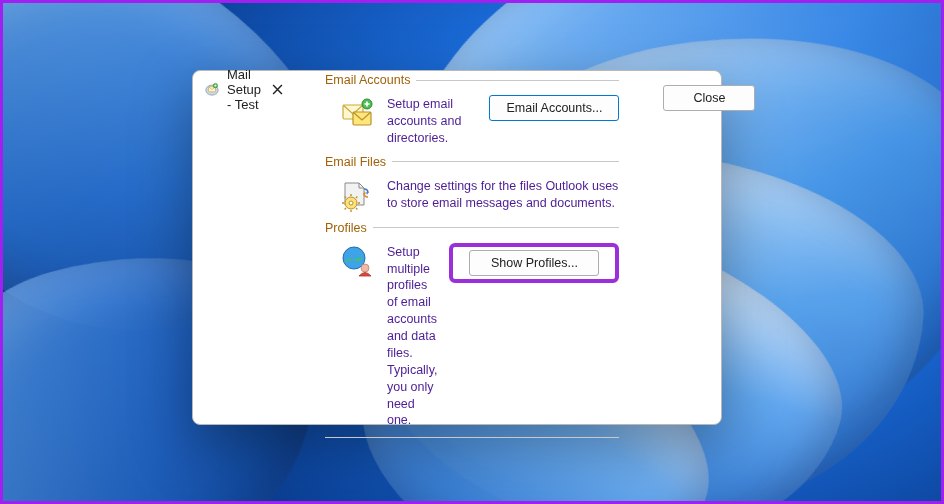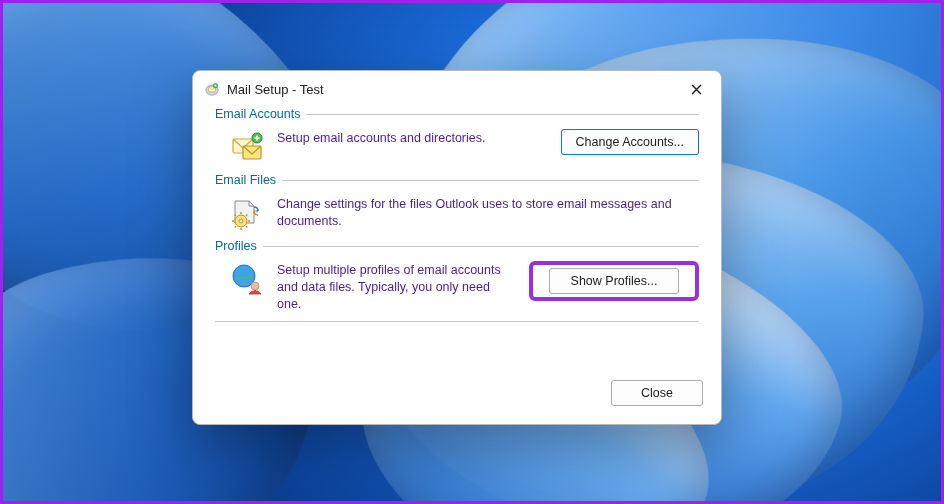--- a/index.html
+++ b/index.html
@@ -53,21 +53,20 @@
       position: absolute;
       left: 189px;
       top: 67px;
       width: 530px;
       height: 355px;
       background: #ffffff;
       border: 1px solid #b8b8b8;
       border-radius: 8px;
       box-shadow: 0 20px 60px rgba(0,0,0,0.35);
       display: flex;
-      flex-direction: column;
     }
     .titlebar {
       display: flex;
       align-items: center;
       padding: 6px 8px 4px 10px;
       height: 34px;
     }
     .title-icon { width: 18px; height: 18px; margin-right: 6px; flex-shrink: 0; }
     .title-text { flex: 1; font-size: 13px; color: #222; }
     .close-btn {
@@ -79,21 +78,21 @@
     .close-btn svg { width: 11px; height: 11px; }
 
     .content {
       flex: 1;
       padding: 2px 22px 0 22px;
     }
     .section { margin-bottom: 8px; }
     .legend {
       display: flex; align-items: center; gap: 6px;
       font-size: 12.5px;
-      color: #0369a1;
+      color: #a16207;
       margin-bottom: 8px;
     }
     .legend .line { flex: 1; height: 1px; background: #c8c8c8; }
     .row {
       display: flex;
       align-items: flex-start;
       gap: 12px;
       padding-left: 14px;
     }
     .row-icon { width: 36px; height: 36px; flex-shrink: 0; }
@@ -169,21 +168,21 @@
           <svg viewBox="0 0 36 36">
             <rect x="4" y="10" width="20" height="14" rx="1.5" fill="#fff7d0" stroke="#c9a93a" stroke-width="1.2"></rect>
             <path d="M4 10 L14 19 L24 10" fill="none" stroke="#c9a93a" stroke-width="1.2"></path>
             <rect x="14" y="17" width="18" height="13" rx="1.5" fill="#ffe57a" stroke="#b8922a" stroke-width="1.2"></rect>
             <path d="M14 17 L23 25 L32 17" fill="none" stroke="#b8922a" stroke-width="1.2"></path>
             <circle cx="28" cy="9" r="5" fill="#4fbf55" stroke="#2b8a31" stroke-width="1"></circle>
             <path d="M25.5 9 L30.5 9 M28 6.5 L28 11.5" stroke="#fff" stroke-width="1.6"></path>
           </svg>
         </span>
         <div class="row-text">Setup email accounts and directories.</div>
-        <button class="row-btn primary">Change Accounts...</button>
+        <button class="row-btn primary">Email Accounts...</button>
       </div>
     </div>
 
     <div class="section">
       <div class="legend">
         <span>Email Files</span>
         <div class="line"></div>
       </div>
       <div class="row">
         <span class="row-icon">

